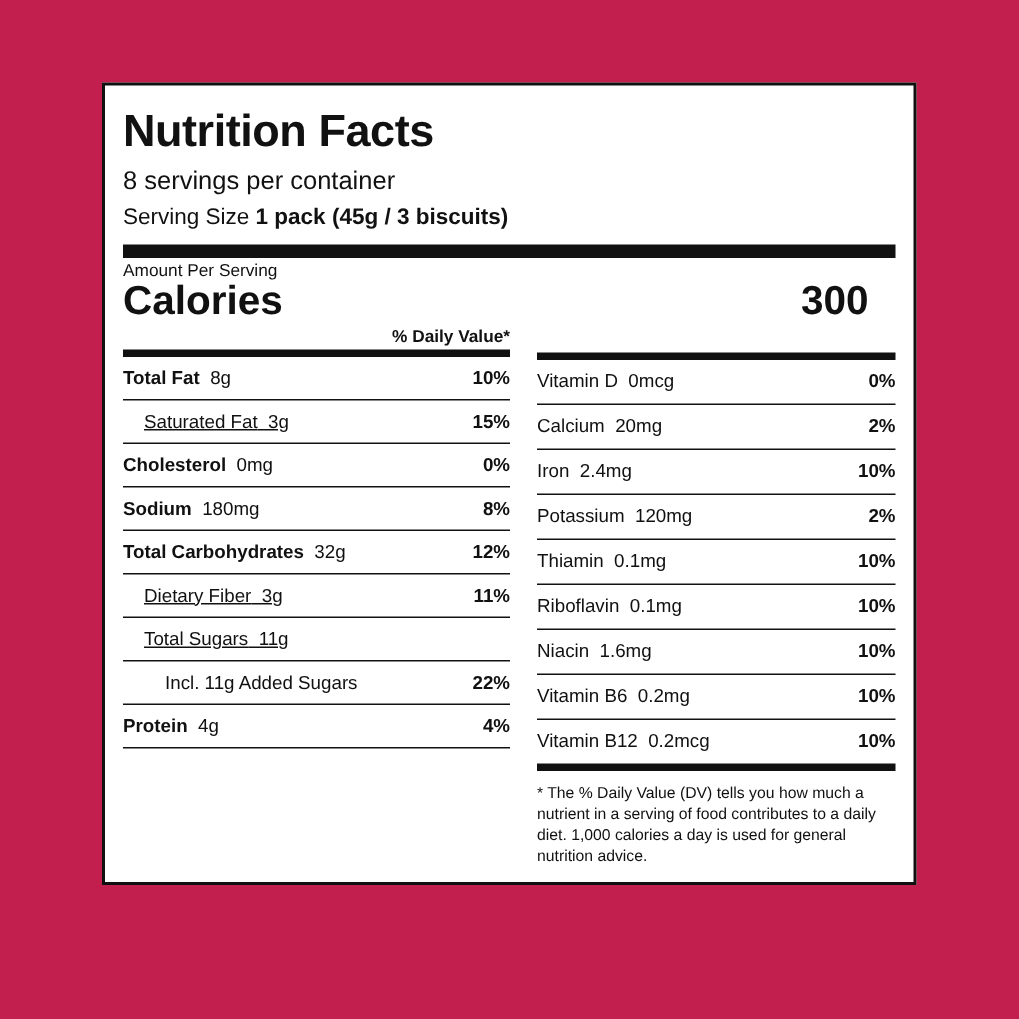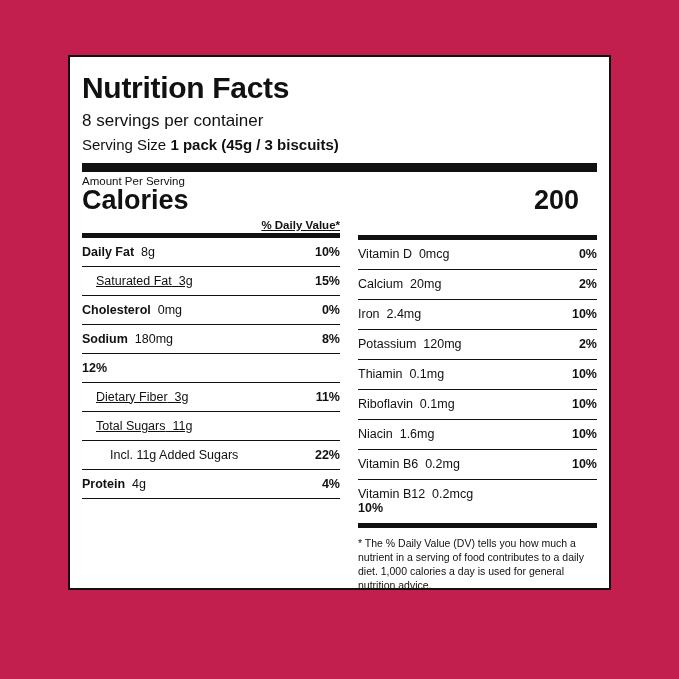--- a/index.html
+++ b/index.html
@@ -96,21 +96,20 @@
     flex: 1 1 auto;
   }
 
   .dv-head {
     font-size: 11.5px;
     font-weight: bold;
     text-align: right;
     color: #111;
     padding: 1px 0 2px 0;
     border-bottom: 5px solid #111;
-    text-decoration: underline;
   }
   .dv-head-right {
     font-size: 11.5px;
     color: #111;
     padding: 1px 0 2px 0;
     height: 14px;
   }
 
   .row {
     display: flex;
@@ -124,21 +123,21 @@
   .row .nm { white-space: nowrap; }
   .row .nm b { font-weight: bold; }
   .row .pct { font-weight: bold; white-space: nowrap; }
   .row.indent1 .nm { padding-left: 14px; text-decoration: underline; }
   .row.indent2 .nm { padding-left: 28px; }
 
   .amt { font-weight: normal; }
 
   .right-rows .row { padding: 7.5px 0 7.5px 0; }
   .right-rows .row:first-child { border-top: 5px solid #111; }
-  .right-rows .row.thickbottom { border-bottom: 5px solid #111; flex-direction: column; }
+  .right-rows .row.thickbottom { border-bottom: 5px solid #111; }
 
   .footnote {
     font-size: 10.5px;
     line-height: 1.35;
     color: #111;
     margin-top: 8px;
   }
 </style>
 </head>
 <body>
@@ -152,44 +151,45 @@
       <span>Serving Size</span>
       <b>1 pack (45g / 3 biscuits)</b>
     </div>
 
     <div class="rule-thick"></div>
 
     <div class="amount-per">Amount Per Serving</div>
 
     <div class="cal-row">
       <div class="cal-label">Calories</div>
-      <div class="cal-value">200</div>
+      <div class="cal-value">300</div>
     </div>
 
     <div class="cols">
       <div class="col-left">
         <div class="dv-head">% Daily Value*</div>
         <div class="left-rows">
             <div class="row">
-              <div class="nm"><b>Daily Fat</b><span class="amt">&nbsp;&nbsp;8g</span></div>
+              <div class="nm"><b>Total Fat</b><span class="amt">&nbsp;&nbsp;8g</span></div>
               <div class="pct">10%</div>
             </div>
             <div class="row indent1">
               <div class="nm">Saturated Fat<span class="amt">&nbsp;&nbsp;3g</span></div>
               <div class="pct">15%</div>
             </div>
             <div class="row">
               <div class="nm"><b>Cholesterol</b><span class="amt">&nbsp;&nbsp;0mg</span></div>
               <div class="pct">0%</div>
             </div>
             <div class="row">
               <div class="nm"><b>Sodium</b><span class="amt">&nbsp;&nbsp;180mg</span></div>
               <div class="pct">8%</div>
             </div>
             <div class="row">
+              <div class="nm"><b>Total Carbohydrates</b><span class="amt">&nbsp;&nbsp;32g</span></div>
               <div class="pct">12%</div>
             </div>
             <div class="row indent1">
               <div class="nm">Dietary Fiber<span class="amt">&nbsp;&nbsp;3g</span></div>
               <div class="pct">11%</div>
             </div>
             <div class="row indent1">
               <div class="nm">Total Sugars<span class="amt">&nbsp;&nbsp;11g</span></div>
               <div class="pct"></div>
             </div>

